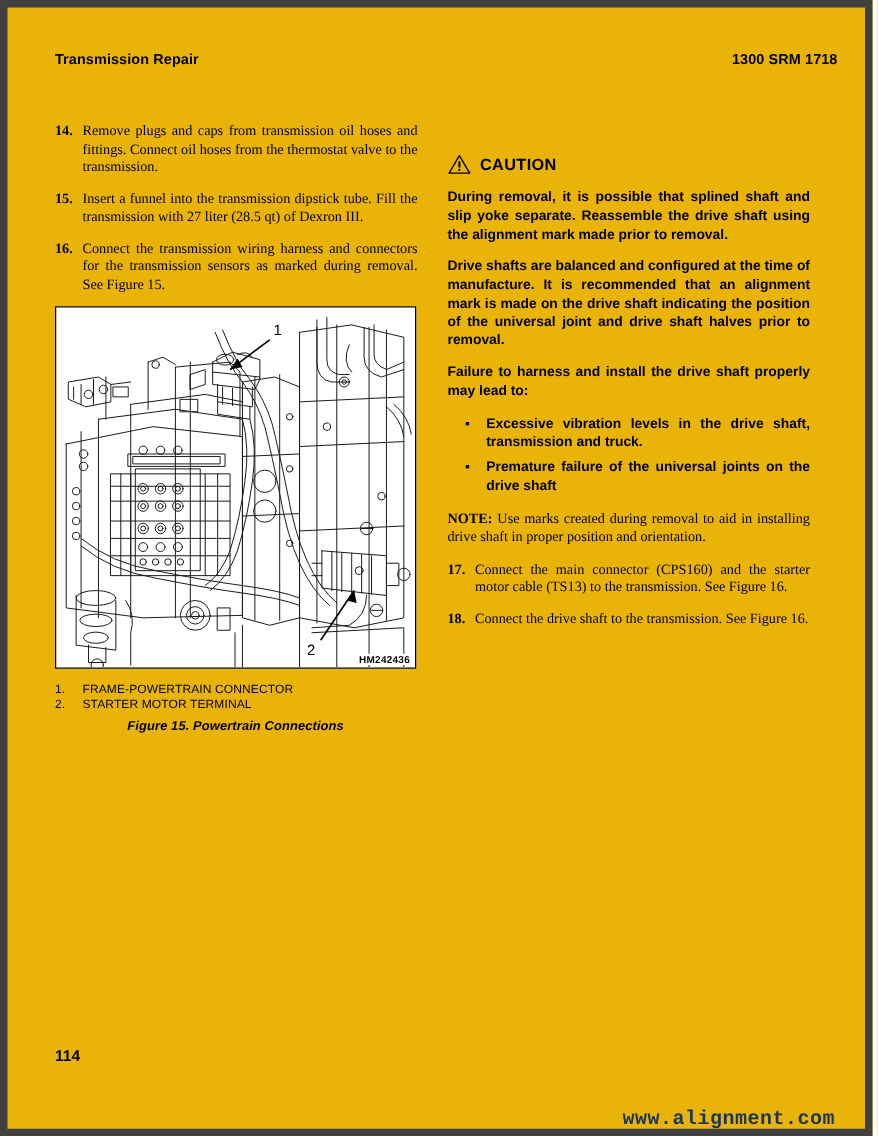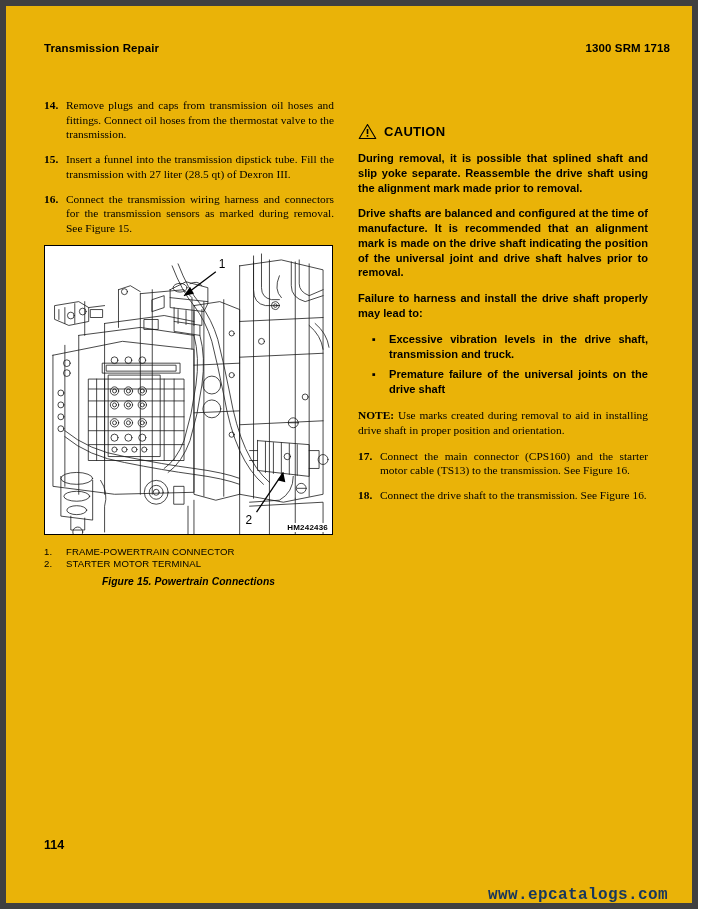--- a/index.html
+++ b/index.html
@@ -468,15 +468,15 @@
       <span class="legend-label">FRAME-POWERTRAIN CONNECTOR</span>
     </div>
     <div class="legend-row">
       <span class="legend-num">2.</span>
       <span class="legend-label">STARTER MOTOR TERMINAL</span>
     </div>
     <div class="figure-caption">Figure 15. Powertrain Connections</div>
   </div>
 
   <div class="page-number">114</div>
-  <div class="watermark">www.epcatalogs.com</div>
+  <div class="watermark">www.alignment.com</div>
 
 </div>
 
 </body></html>

